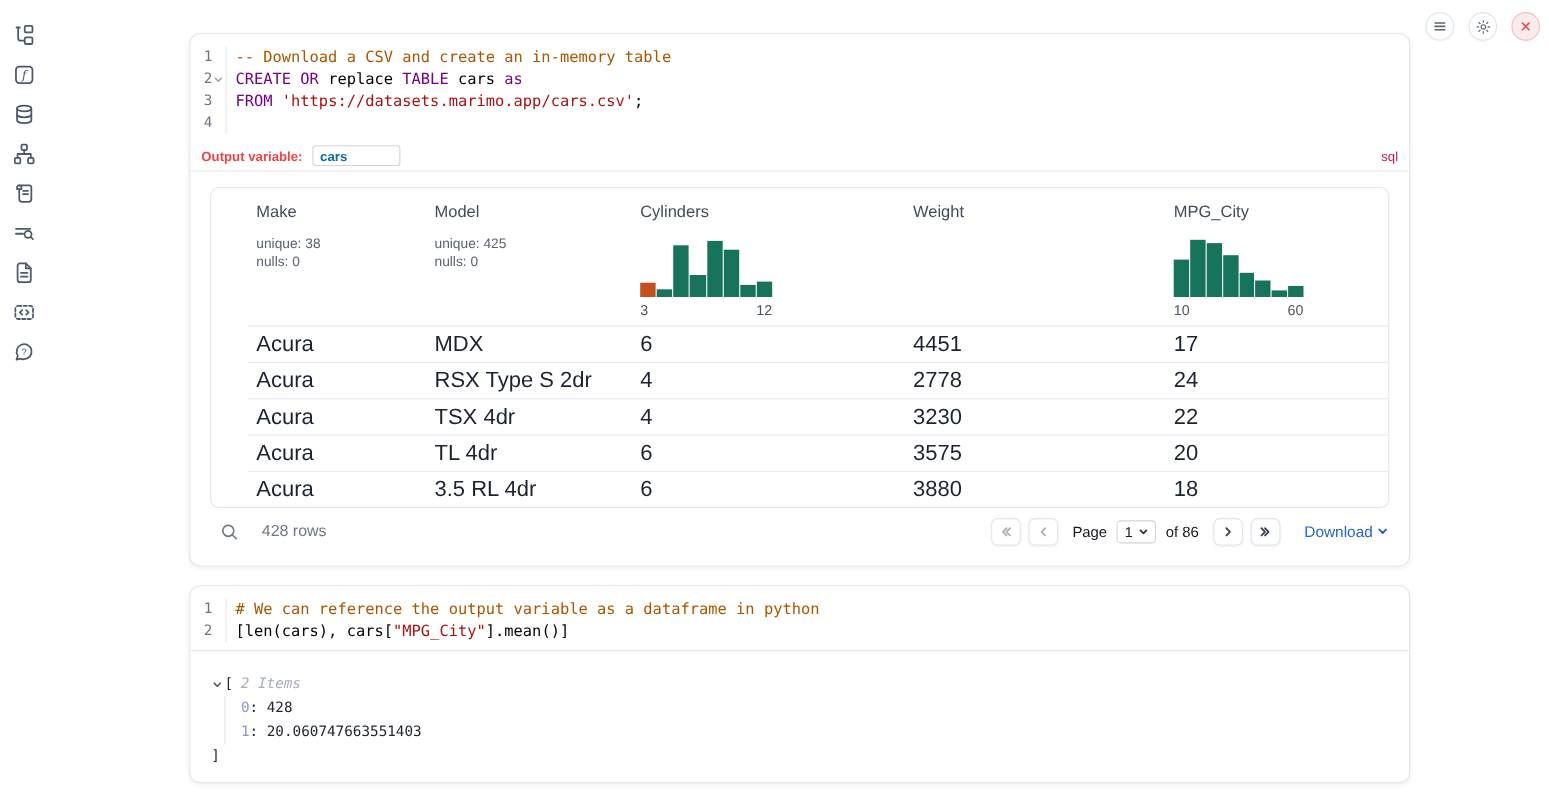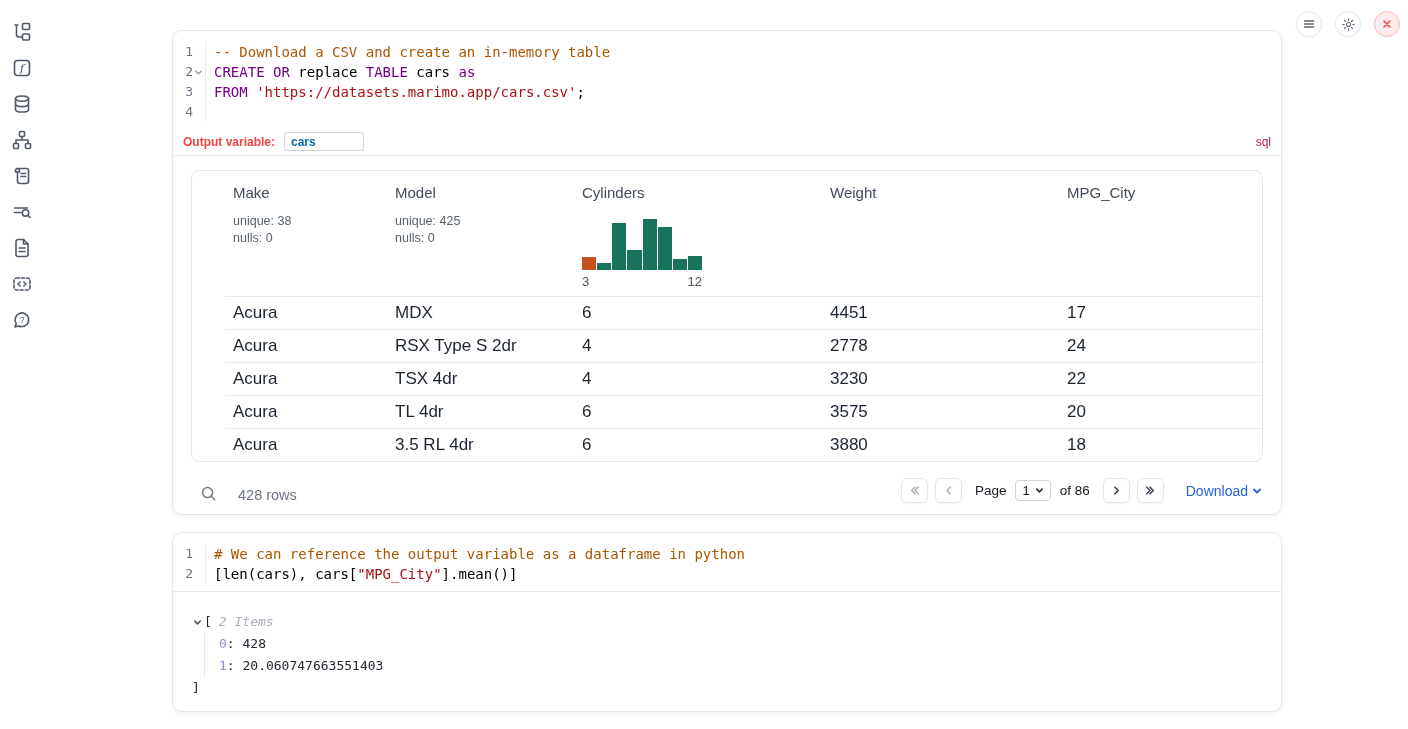--- a/index.html
+++ b/index.html
@@ -60,24 +60,24 @@
   .thead { padding:13px 0 7px 8px; }
   .hcell { }
   .col-name { font-size:15px; color:#414b59; cursor:pointer; }
   .col-stats { margin-top:12px; font-size:12.5px; color:#59626f; line-height:16.5px; }
   .hist { margin-top:14px; }
   .hist-bars { display:flex; align-items:flex-end; gap:1px; height:55px; }
   .hist-bar { flex:1; background:#17735c; }
   .hist-bar.orange { background:#c4501d; }
   .hist-labels { display:flex; justify-content:space-between; font-size:13px; color:#4b5563; margin-top:4px; }
   .trow { height:33px; align-items:center; border-top:1px solid #e7eaee;
-    font-size:17px; color:#1b2330; padding-left:8px; }
-
-  
-  .table-footer { display:flex; align-items:flex-end; height:40px; margin-top:1px; padding:0 0 0 7px; }
+    font-size:20px; color:#1b2330; padding-left:8px; }
+
+  
+  .table-footer { display:flex; align-items:center; height:40px; margin-top:1px; padding:0 0 0 7px; }
   .search-btn { width:20px; height:20px; display:flex; align-items:center; justify-content:center; cursor:pointer; }
   .search-btn svg { width:17px; height:17px; stroke:#717a87; fill:none; stroke-width:1.6; stroke-linecap:round; }
   .row-count { margin-left:20px; font-size:14.5px; color:#6e7683; }
   .pager { margin-left:auto; display:flex; align-items:center; gap:7px; }
   .pg-btn { width:27px; height:25px; border:1px solid #e2e6ea; border-radius:6px; background:#fff;
     display:flex; align-items:center; justify-content:center; cursor:pointer; box-shadow:0 1px 2px rgba(0,0,0,.05); }
   .pg-btn svg { width:13px; height:13px; fill:none; stroke-width:1.8; stroke-linecap:round; stroke-linejoin:round; }
   .pg-btn.dis svg { stroke:#aab1bb; }
   .pg-btn.en svg { stroke:#3d4654; }
   .pg-text { font-size:13.5px; color:#15191f; }
@@ -258,20 +258,36 @@
                 <span>3</span>
                 <span>12</span>
               </div>
             </div>
           </div>
           <div class="hcell">
             <div class="col-name">Weight</div>
           </div>
           <div class="hcell">
             <div class="col-name">MPG_City</div>
+            <div class="hist" style="width: 118px;">
+              <div class="hist-bars">
+                <div class="hist-bar" style="height: 34px;"></div>
+                <div class="hist-bar" style="height: 52px;"></div>
+                <div class="hist-bar" style="height: 49px;"></div>
+                <div class="hist-bar" style="height: 38px;"></div>
+                <div class="hist-bar" style="height: 22px;"></div>
+                <div class="hist-bar" style="height: 15px;"></div>
+                <div class="hist-bar" style="height: 6px;"></div>
+                <div class="hist-bar" style="height: 10px;"></div>
+              </div>
+              <div class="hist-labels">
+                <span>10</span>
+                <span>60</span>
+              </div>
+            </div>
           </div>
         </div>
       <div id="tbody">
           <div class="tgrid trow">
             <div>Acura</div>
             <div>MDX</div>
             <div>6</div>
             <div>4451</div>
             <div>17</div>
           </div>

